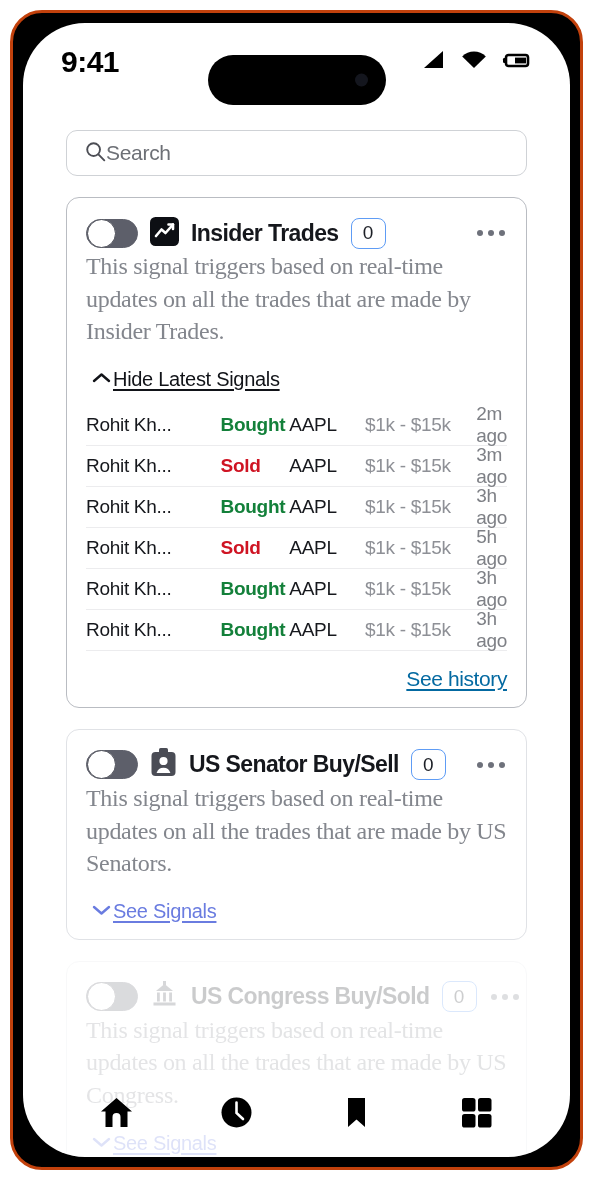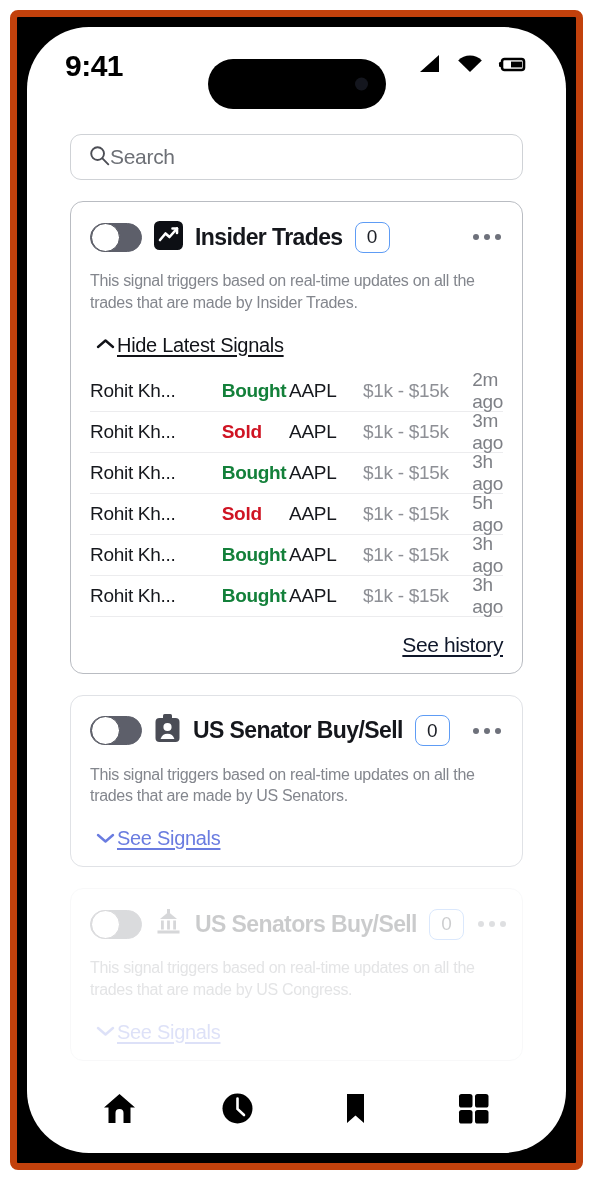--- a/index.html
+++ b/index.html
@@ -8,22 +8,22 @@
     background: #ffffff;
     font-family: "Liberation Sans", sans-serif;
     overflow: hidden;
   }
 
   
   #phone-frame {
     position: absolute;
     left: 10px; top: 10px;
     width: 573px; height: 1160px;
-    border: 7px solid #c2410c;
-    border-radius: 8px;
+    border: 3px solid #c2410c;
+    border-radius: 32px;
     background: #000000;
     padding: 10px;
   }
   #phone-screen {
     position: relative;
     width: 100%; height: 100%;
     background: #ffffff;
     border-radius: 62px;
     overflow: hidden;
   }
@@ -157,25 +157,25 @@
     margin-left: auto;
     display: flex; gap: 5px; align-items: center;
     padding: 6px 2px;
   }
   .dots-menu i {
     width: 6px; height: 6px; border-radius: 50%;
     background: #6e717b; display: block;
   }
 
   .card-desc {
-    margin-top: 16px;
-    font-size: 16px;
+    font-size: 24px;
     line-height: 1.36;
     color: #83868d;
     letter-spacing: -0.3px;
+    font-family: Liberation Serif, serif;
   }
 
   .disclosure {
     margin-top: 20px;
     display: flex; align-items: center; gap: 2px;
     padding-left: 6px;
   }
   .disclosure .label {
     font-size: 20px;
     text-decoration: underline;
@@ -202,21 +202,21 @@
   .col-ticker { width: 77px; color: #16181d; }
   .col-amount { width: 100px; color: #8e9096; }
   .col-time   { flex: 1; color: #7e8086; text-align: left; padding-left: 13px;}
 
   .see-history-row {
     display: flex; justify-content: flex-end;
     margin-top: 16px;
   }
   .see-history {
     font-size: 21px;
-    color: #0f172a;
+    color: #0369a1;
     text-decoration: underline;
     text-underline-offset: 3px;
     letter-spacing: -0.4px;
     margin-left: 28px;
   }
 
   
   #bottom-nav {
     position: absolute;
     left: 0; bottom: 22px;
@@ -399,21 +399,21 @@
           <span class="card-icon">
             <svg width="29" height="27" viewBox="0 0 29 27">
               <rect x="13" y="0" width="3" height="4" fill="#4a4c55"></rect>
               <path d="M14.5 3 L23 10 L6 10 Z" fill="#4a4c55"></path>
               <rect x="7" y="11.5" width="2.8" height="9" fill="#4a4c55"></rect>
               <rect x="13.1" y="11.5" width="2.8" height="9" fill="#4a4c55"></rect>
               <rect x="19.2" y="11.5" width="2.8" height="9" fill="#4a4c55"></rect>
               <rect x="3.5" y="21.5" width="22" height="3" fill="#4a4c55"></rect>
             </svg>
           </span>
-          <span class="card-title">US Senators Buy/Sell</span>
+          <span class="card-title">US Congress Buy/Sold</span>
           <span class="count-badge">0</span>
           <span class="dots-menu">
               <i></i>
               <i></i>
               <i></i>
             </span>
         </div>
 
         <p class="card-desc">This signal triggers based on real-time updates on all the trades that are made by US Congress.</p>
 

